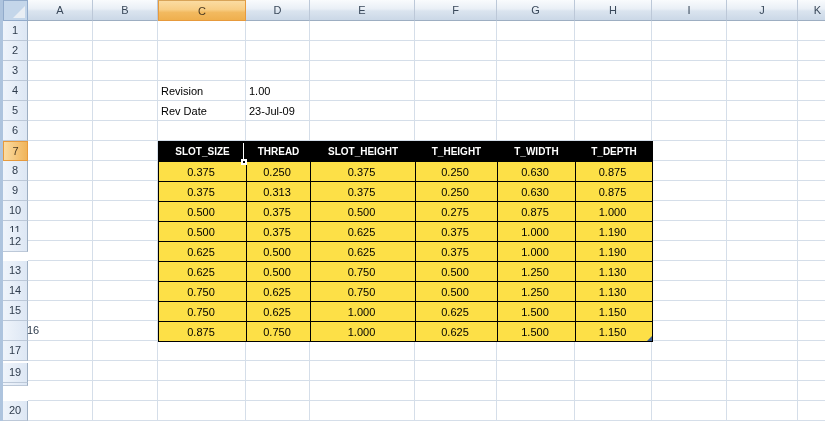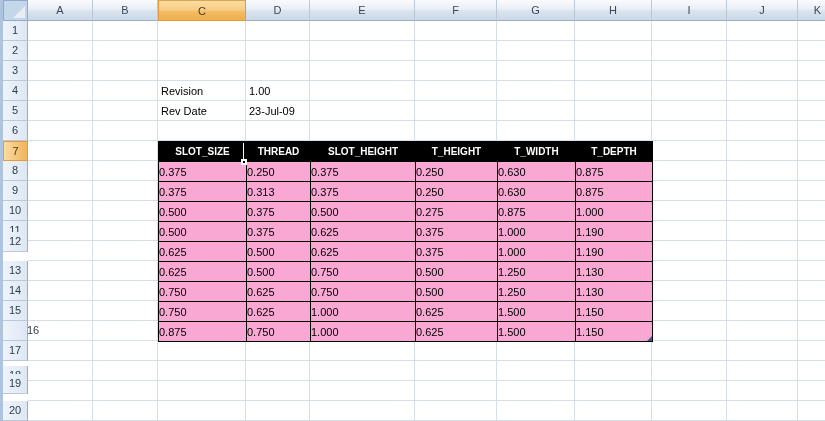--- a/index.html
+++ b/index.html
@@ -33,21 +33,21 @@
   .cell-text{position:absolute;height:20px;line-height:20px;font-size:11px;
           color:#000;padding-left:3px;box-sizing:border-box;white-space:nowrap;z-index:2;}
   #sheet-title{position:absolute;left:310px;top:61px;width:187px;height:20px;line-height:20px;
           text-align:center;font-weight:bold;font-size:13px;color:#000;white-space:nowrap;z-index:2;}
   
   #data-table{position:absolute;left:158px;top:141px;border-collapse:collapse;table-layout:fixed;
           font-size:11px;z-index:2;}
   #data-table tr{height:20px;}
   #data-table th{background:#000;color:#fff;font-weight:bold;text-align:center;
           border:1px solid #000;padding:0;font-size:10px;}
-  #data-table td{background:#f9a8d4;color:#000;text-align:left;border:1px solid #000;
+  #data-table td{background:#fde047;color:#000;text-align:center;border:1px solid #000;
           padding:0 3px 0 0;box-sizing:border-box;}
   
   #active-cell{position:relative;}
   #active-cell .sel-line{position:absolute;top:1px;bottom:1px;right:2px;width:1px;background:#fff;}
   #active-cell .fill-handle{position:absolute;right:-1px;bottom:-4px;width:2px;height:2px;
           background:#000;border:2px solid #fff;z-index:5;cursor:crosshair;}
   
   .table-end{position:relative;}
   .table-end .end-marker{position:absolute;right:0;bottom:0;width:0;height:0;
           border-bottom:5px solid #3C5E91;border-left:5px solid transparent;}
@@ -87,21 +87,21 @@
       <div class="row-header" style="top: 181px;">9</div>
       <div class="row-header" style="top: 201px;">10</div>
       <div class="row-header" style="top: 221px;">11</div>
       <div class="row-header" style="top: 232px;">12</div>
       <div class="row-header" style="top: 261px;">13</div>
       <div class="row-header" style="top: 281px;">14</div>
       <div class="row-header" style="top: 301px;">15</div>
       <div class="row-header" style="top: 321px; padding-left: 24px;">16</div>
       <div class="row-header" style="top: 341px;">17</div>
       <div class="row-header" style="top: 366px;">18</div>
-      <div class="row-header" style="top: 374px;">19</div>
+      <div class="row-header" style="top: 363px;">19</div>
       <div class="row-header" style="top: 401px;">20</div>
     </div>
   <div id="gridlines">
       <div class="gl-v" style="left: 92px;"></div>
       <div class="gl-v" style="left: 157px;"></div>
       <div class="gl-v" style="left: 245px;"></div>
       <div class="gl-v" style="left: 309px;"></div>
       <div class="gl-v" style="left: 414px;"></div>
       <div class="gl-v" style="left: 496px;"></div>
       <div class="gl-v" style="left: 574px;"></div>

